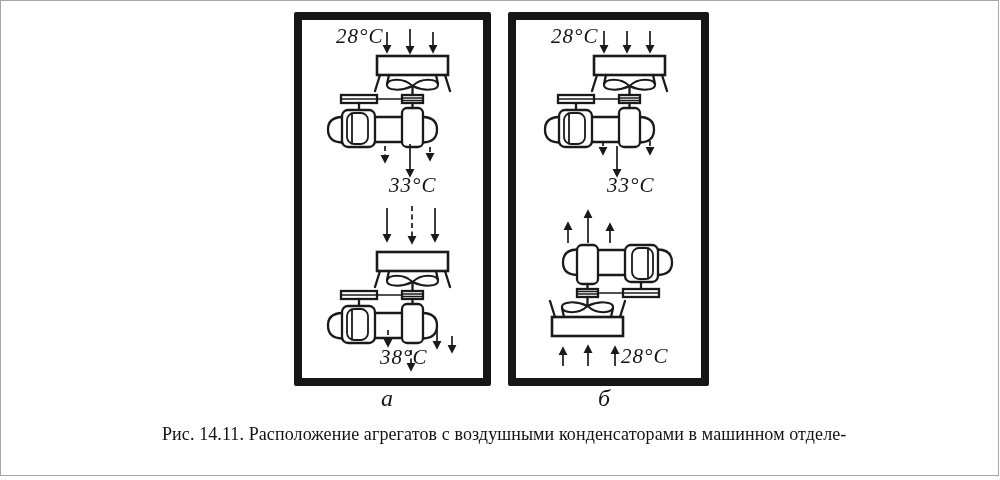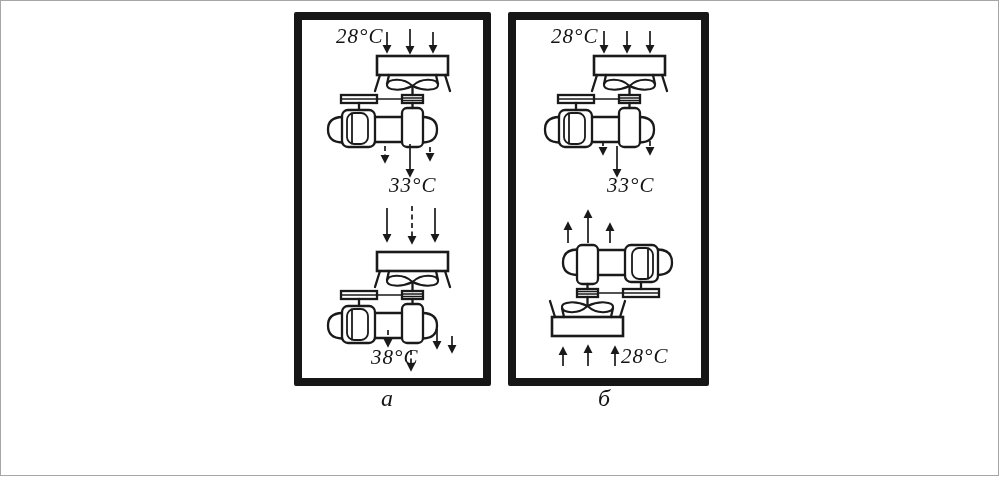--- a/index.html
+++ b/index.html
@@ -123,23 +123,24 @@
       <line x1="610" y1="243" x2="610" y2="224" marker-end="url(#ah)"></line>
 
       <line x1="563" y1="366" x2="563" y2="348" marker-end="url(#ah)"></line>
       <line x1="588" y1="366" x2="588" y2="346" marker-end="url(#ah)"></line>
       <line x1="615" y1="366" x2="615" y2="347" marker-end="url(#ah)"></line>
     </g>
   </svg>
 
   <div class="temp" style="left:336px;top:26px">28°C</div>
   <div class="temp" style="left:389px;top:175px">33°C</div>
-  <div class="temp" style="left:371px;top:347px">38°C</div>
+  <div class="temp" style="left:380px;top:347px">38°C</div>
 
   <div class="temp" style="left:551px;top:26px">28°C</div>
   <div class="temp" style="left:607px;top:175px">33°C</div>
   <div class="temp" style="left:621px;top:346px">28°C</div>
 
   <div class="panel-letter" style="left:381px;top:386px">а</div>
   <div class="panel-letter" style="left:598px;top:386px">б</div>
 
+  <div class="caption-line" style="left:162px;top:424px">Рис. 14.11. Расположение агрегатов с воздушными конденсаторами в машинном отделе-</div>
 
 </div>
 
 </body></html>

